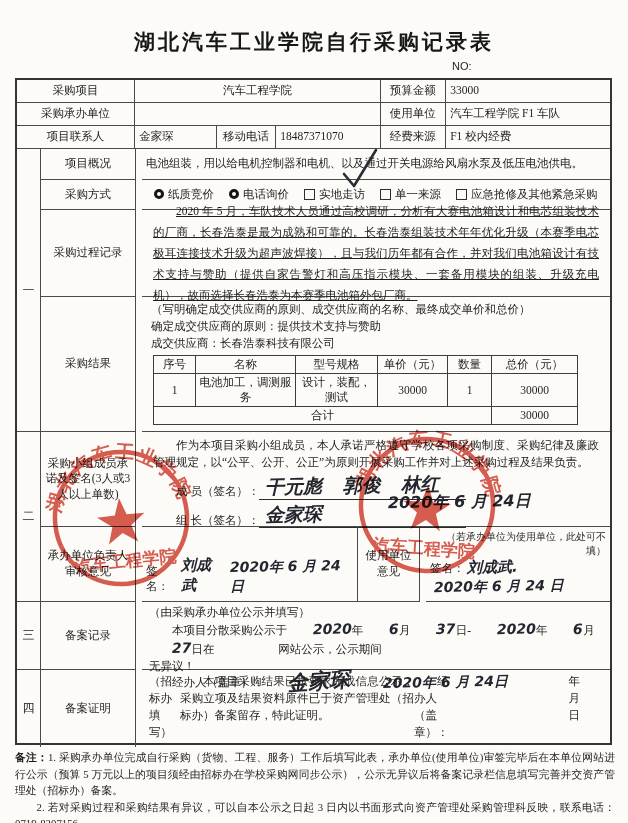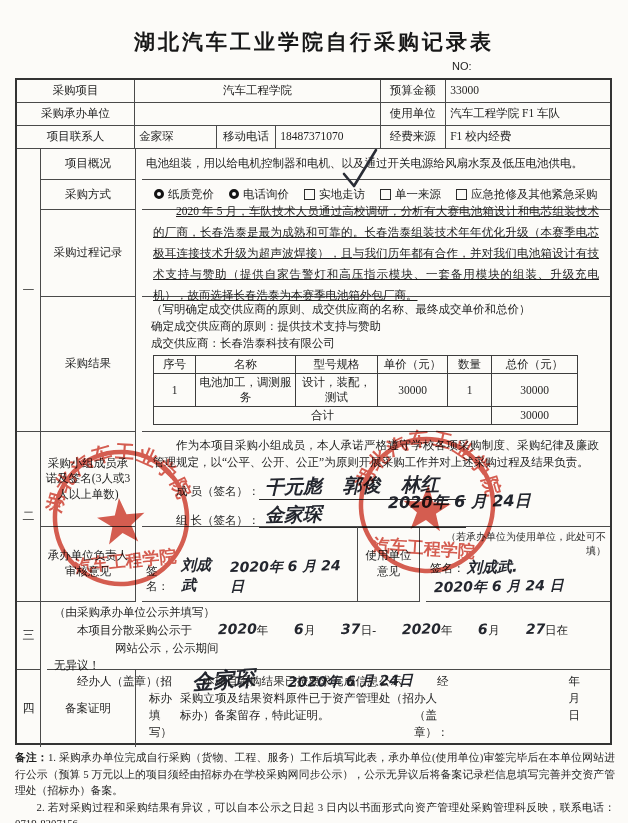--- a/index.html
+++ b/index.html
@@ -226,20 +226,21 @@
             </div>
           </div>
         </div>
       </div>
     </div>
 
     <div class="band" style="height:68px;">
       <div class="numcol">三</div>
       <div class="bandrows">
         <div class="row" style="height:68px;">
+          <div class="c lab">备案记录</div>
           <div class="c cl nr content" style="flex-direction:column;align-items:stretch;justify-content:flex-start;padding:2px 7px;font-size:11.5px;line-height:16px;">
             <div>（由采购承办单位公示并填写）</div>
             <div style="text-indent:2em;line-height:18px;">
               <span>本项目分散采购公示于</span>
               <span class="hw" style="font-size:14px;">2020</span><span>年</span>
               <span class="hw" style="font-size:14px;">6</span><span>月</span>
               <span class="hw" style="font-size:14px;">37</span><span>日-</span>
               <span class="hw" style="font-size:14px;">2020</span><span>年</span>
               <span class="hw" style="font-size:14px;">6</span><span>月</span>
               <span class="hw" style="font-size:14px;">27</span><span>日在</span>

